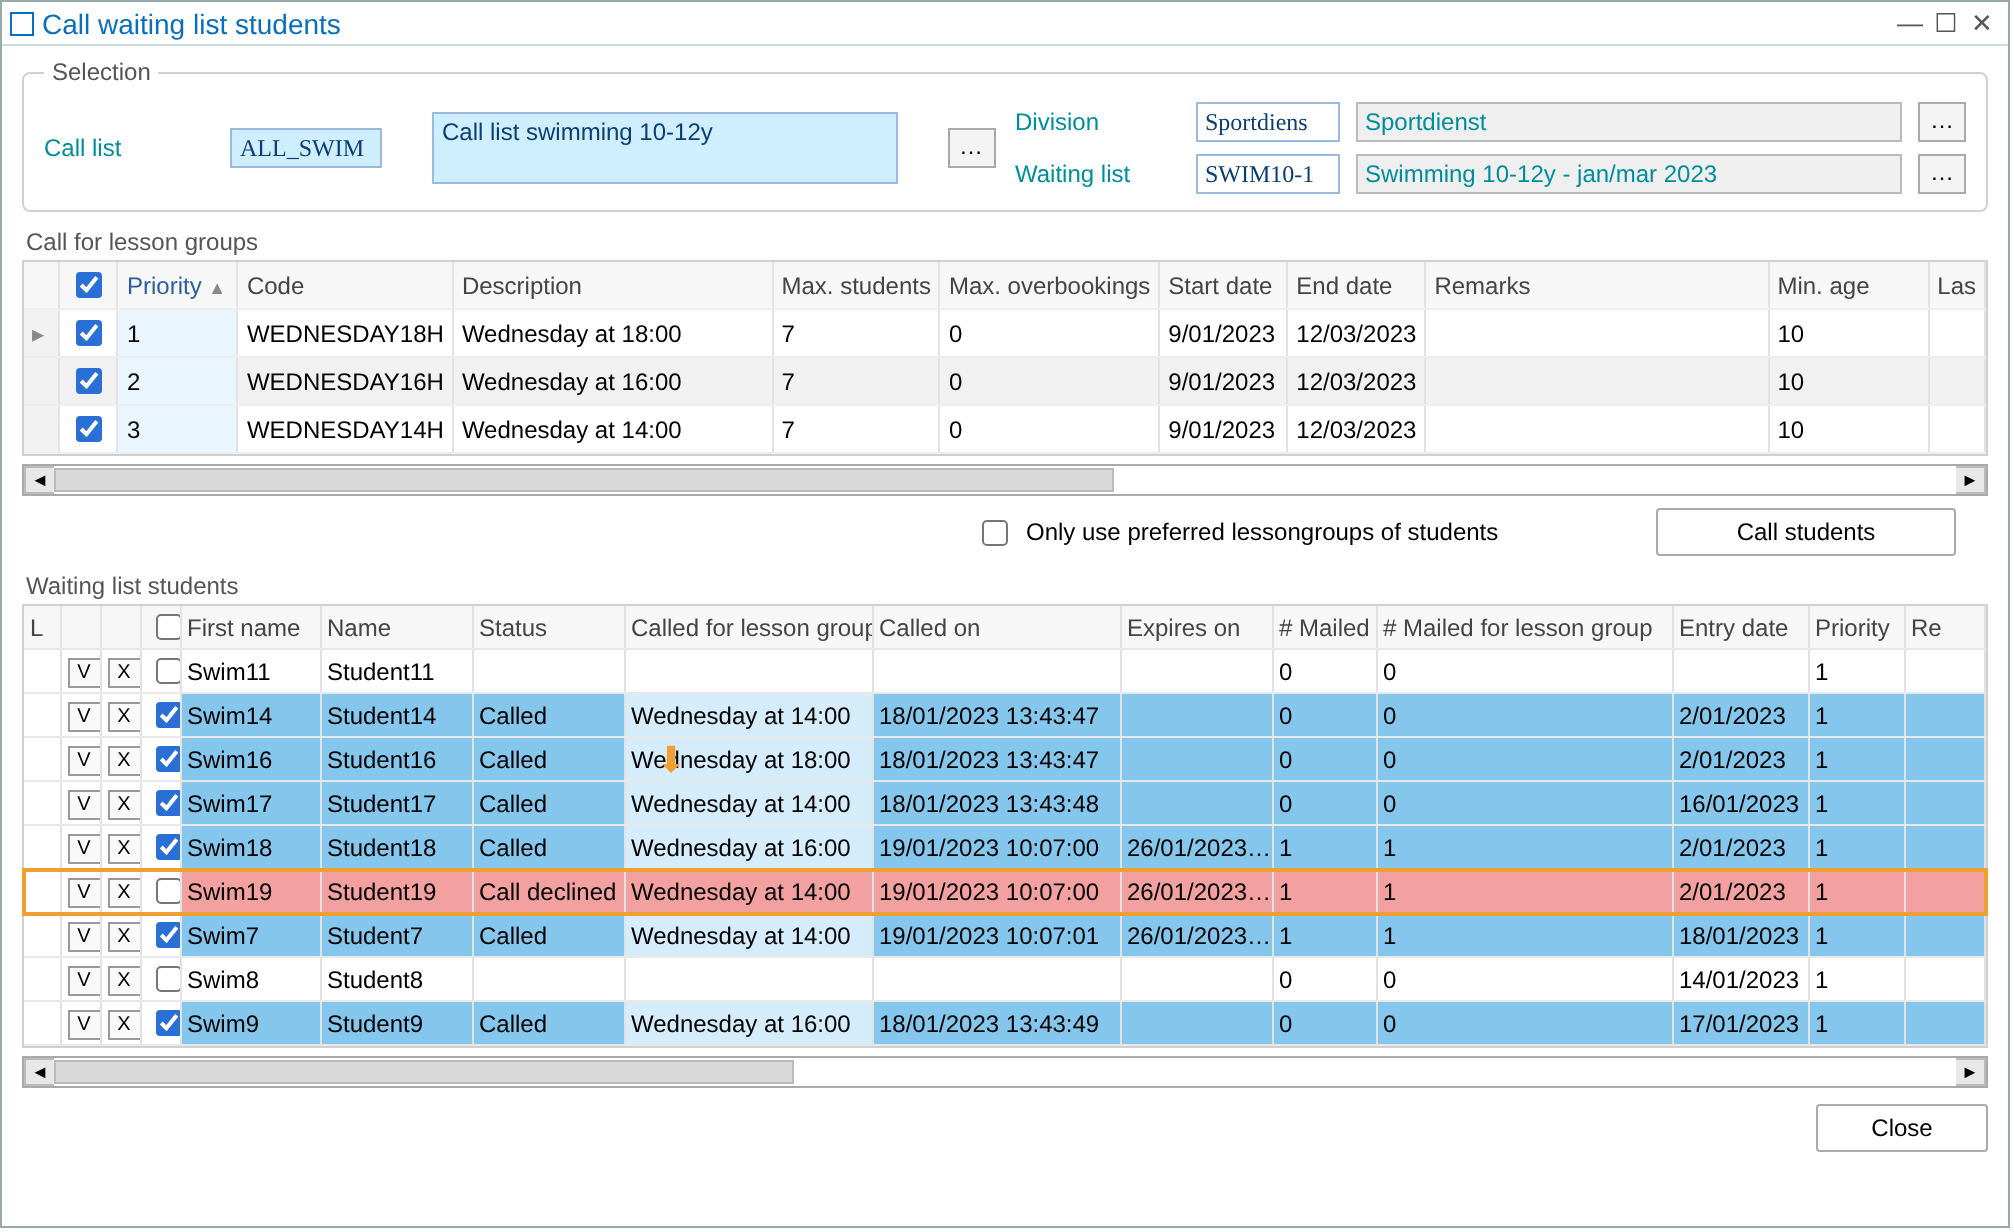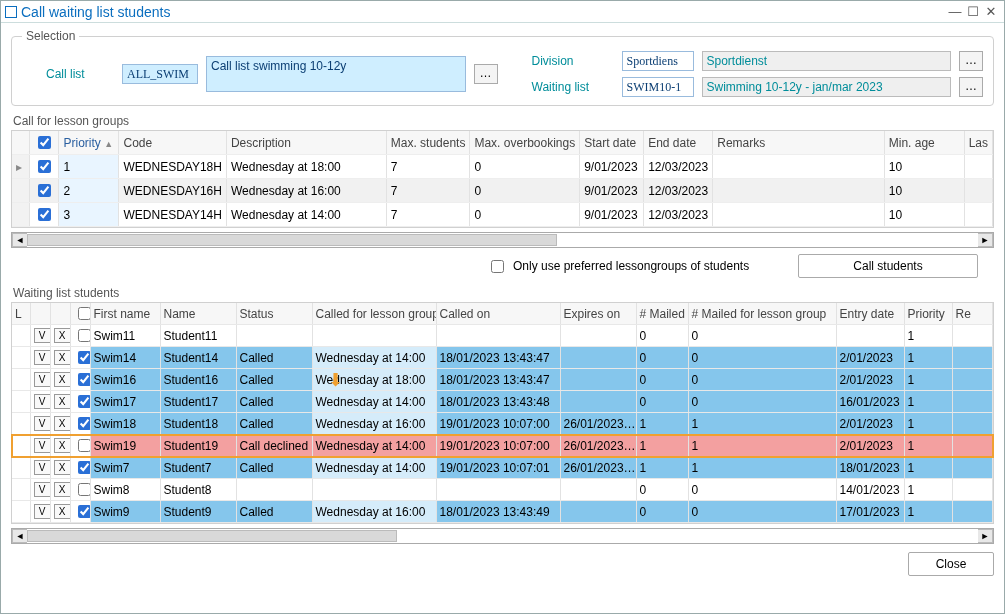--- a/index.html
+++ b/index.html
@@ -19,26 +19,26 @@
   .titlebar{height:22px;display:flex;align-items:center;padding:0 4px;border-bottom:1px solid #cdd;}
   .titlebar .icon{width:12px;height:12px;border:1px solid var(--blue);margin-right:4px;}
   .titlebar .title{color:var(--blue);font-size:14px;}
   .titlebar .spacer{flex:1;}
   .titlebtn{width:18px;text-align:center;color:#555;cursor:pointer;font-size:13px;}
   .body{flex:1;padding:6px 10px 10px 10px;display:flex;flex-direction:column;overflow:hidden;}
   fieldset{border:1px solid var(--border);border-radius:4px;margin:0 0 6px 0;padding:8px 10px;}
   legend{color:#555;padding:0 4px;font-size:12px;}
   .selrow{display:flex;align-items:center;gap:10px;}
   .selcol{display:flex;align-items:center;gap:8px;}
-  .lbl{color:var(--teal);min-width:68px;margin-left:24px;}
+  .lbl{color:var(--teal);min-width:68px;}
   .code{border:1px solid #9bd;background:#cfeeff;color:#0b3e73;padding:2px 4px;height:20px;font-weight:500;font-family:Liberation Serif, serif;}
   .desc{border:1px solid #9bd;background:#cfeeff;color:#0b3e73;padding:2px 4px;height:36px;flex:1;}
   .ro{border:1px solid #bbb;background:#efefef;color:var(--teal);padding:2px 4px;height:20px;flex:1;}
   .dots{width:24px;height:20px;border:1px solid #aaa;background:#f4f4f4;text-align:center;line-height:16px;cursor:pointer;}
-  .half{flex:1;display:flex;align-items:center;gap:8px;}
+  .half{flex:1;display:flex;align-items:center;gap:25px;}
 
   .section-label{color:#555;margin:2px 0 2px 2px;}
 
   
   .grid1{border:1px solid var(--border);}
   .grid1 table{border-collapse:collapse;width:100%;}
   .grid1 th,.grid1 td{border-right:1px solid #e2e2e2;border-bottom:1px solid #eee;padding:2px 4px;height:18px;text-align:left;white-space:nowrap;overflow:hidden;}
   .grid1 th{background:var(--hdr);color:#444;font-weight:400;position:sticky;top:0;}
   .grid1 .sorthdr{color:#2a5fa0;margin-top:37px;}
   .rowhandle{background:#f2f2f2;width:18px;text-align:center;color:#888;}
@@ -196,21 +196,21 @@
       <div class="arrow left">◄</div>
       <div class="thumb" style="width:530px"></div>
       <div class="arrow right">►</div>
     </div>
 
     <div class="midrow">
       <div class="chkwrap">
         <input type="checkbox" class="cb" style="">
         <span>Only use preferred lessongroups of students</span>
       </div>
-      <button class="btn" style="width:180px">Call students</button>
+      <button class="btn" style="width:150px">Call students</button>
     </div>
 
     <div class="section-label">Waiting list students</div>
     <div class="grid2" style="position:relative;">
       <table>
         <colgroup>
           <col style="width:18px">
             <col style="width:20px">
             <col style="width:20px">
             <col style="width:20px">

